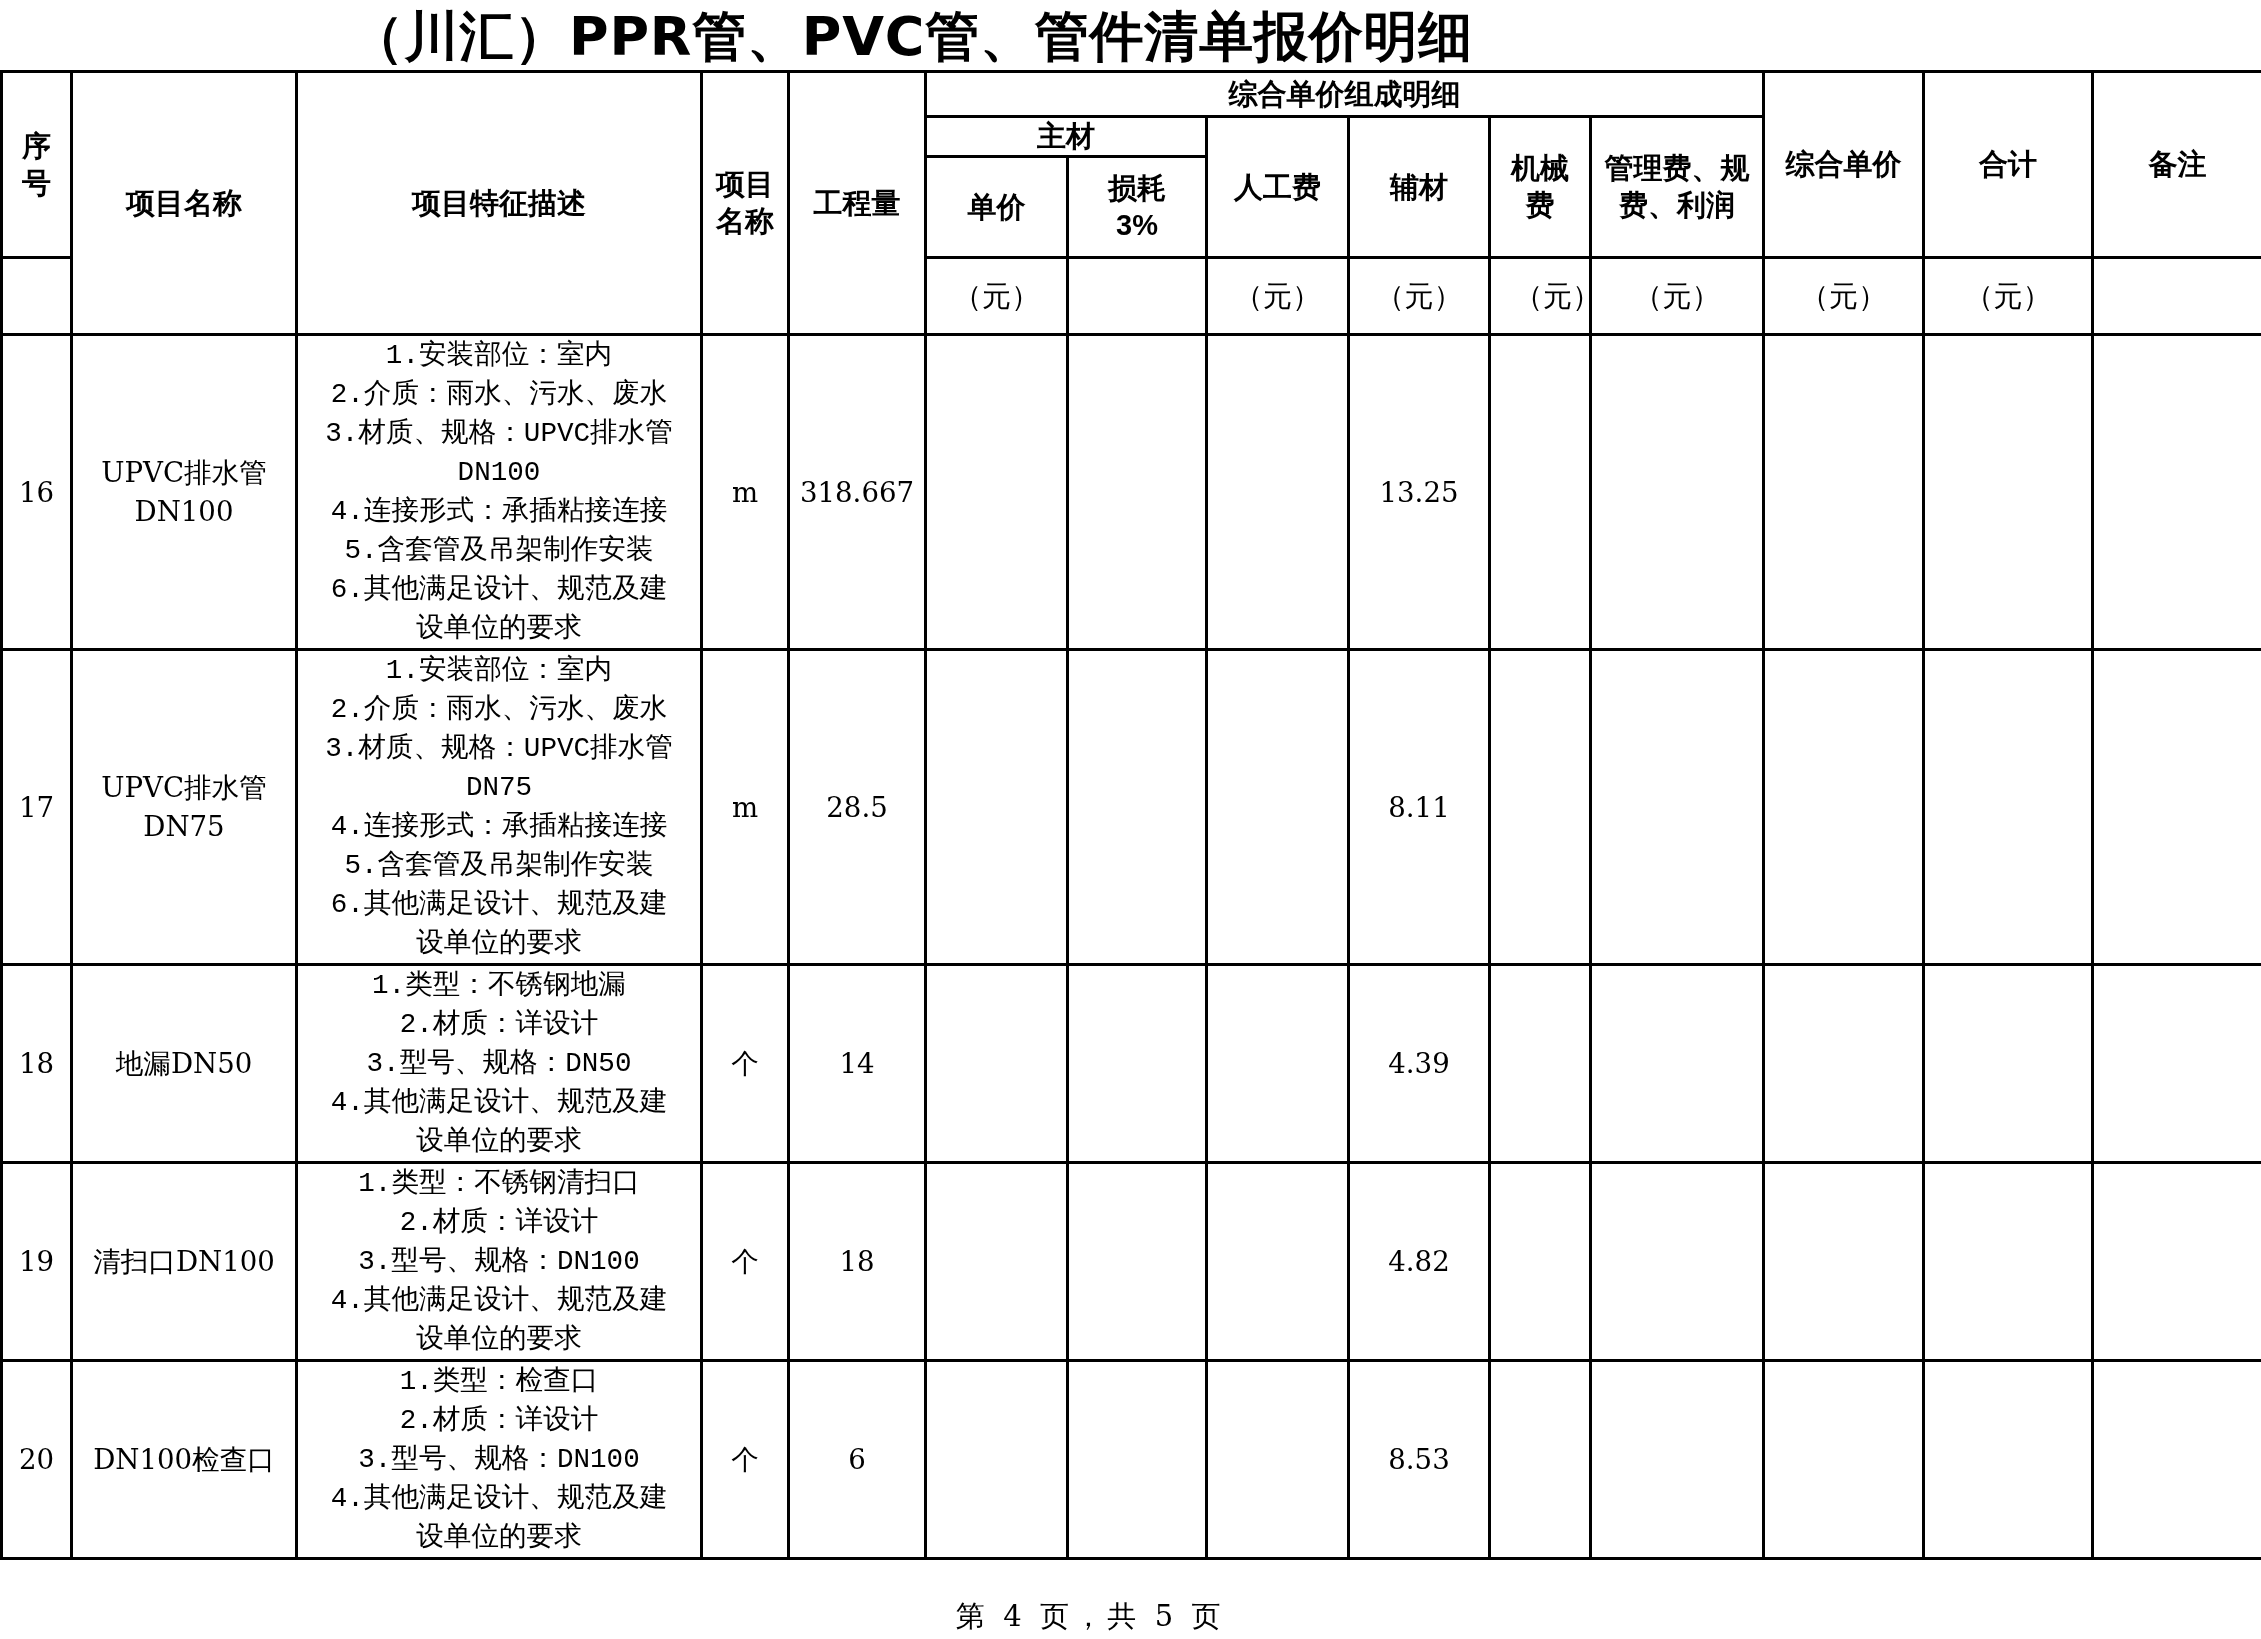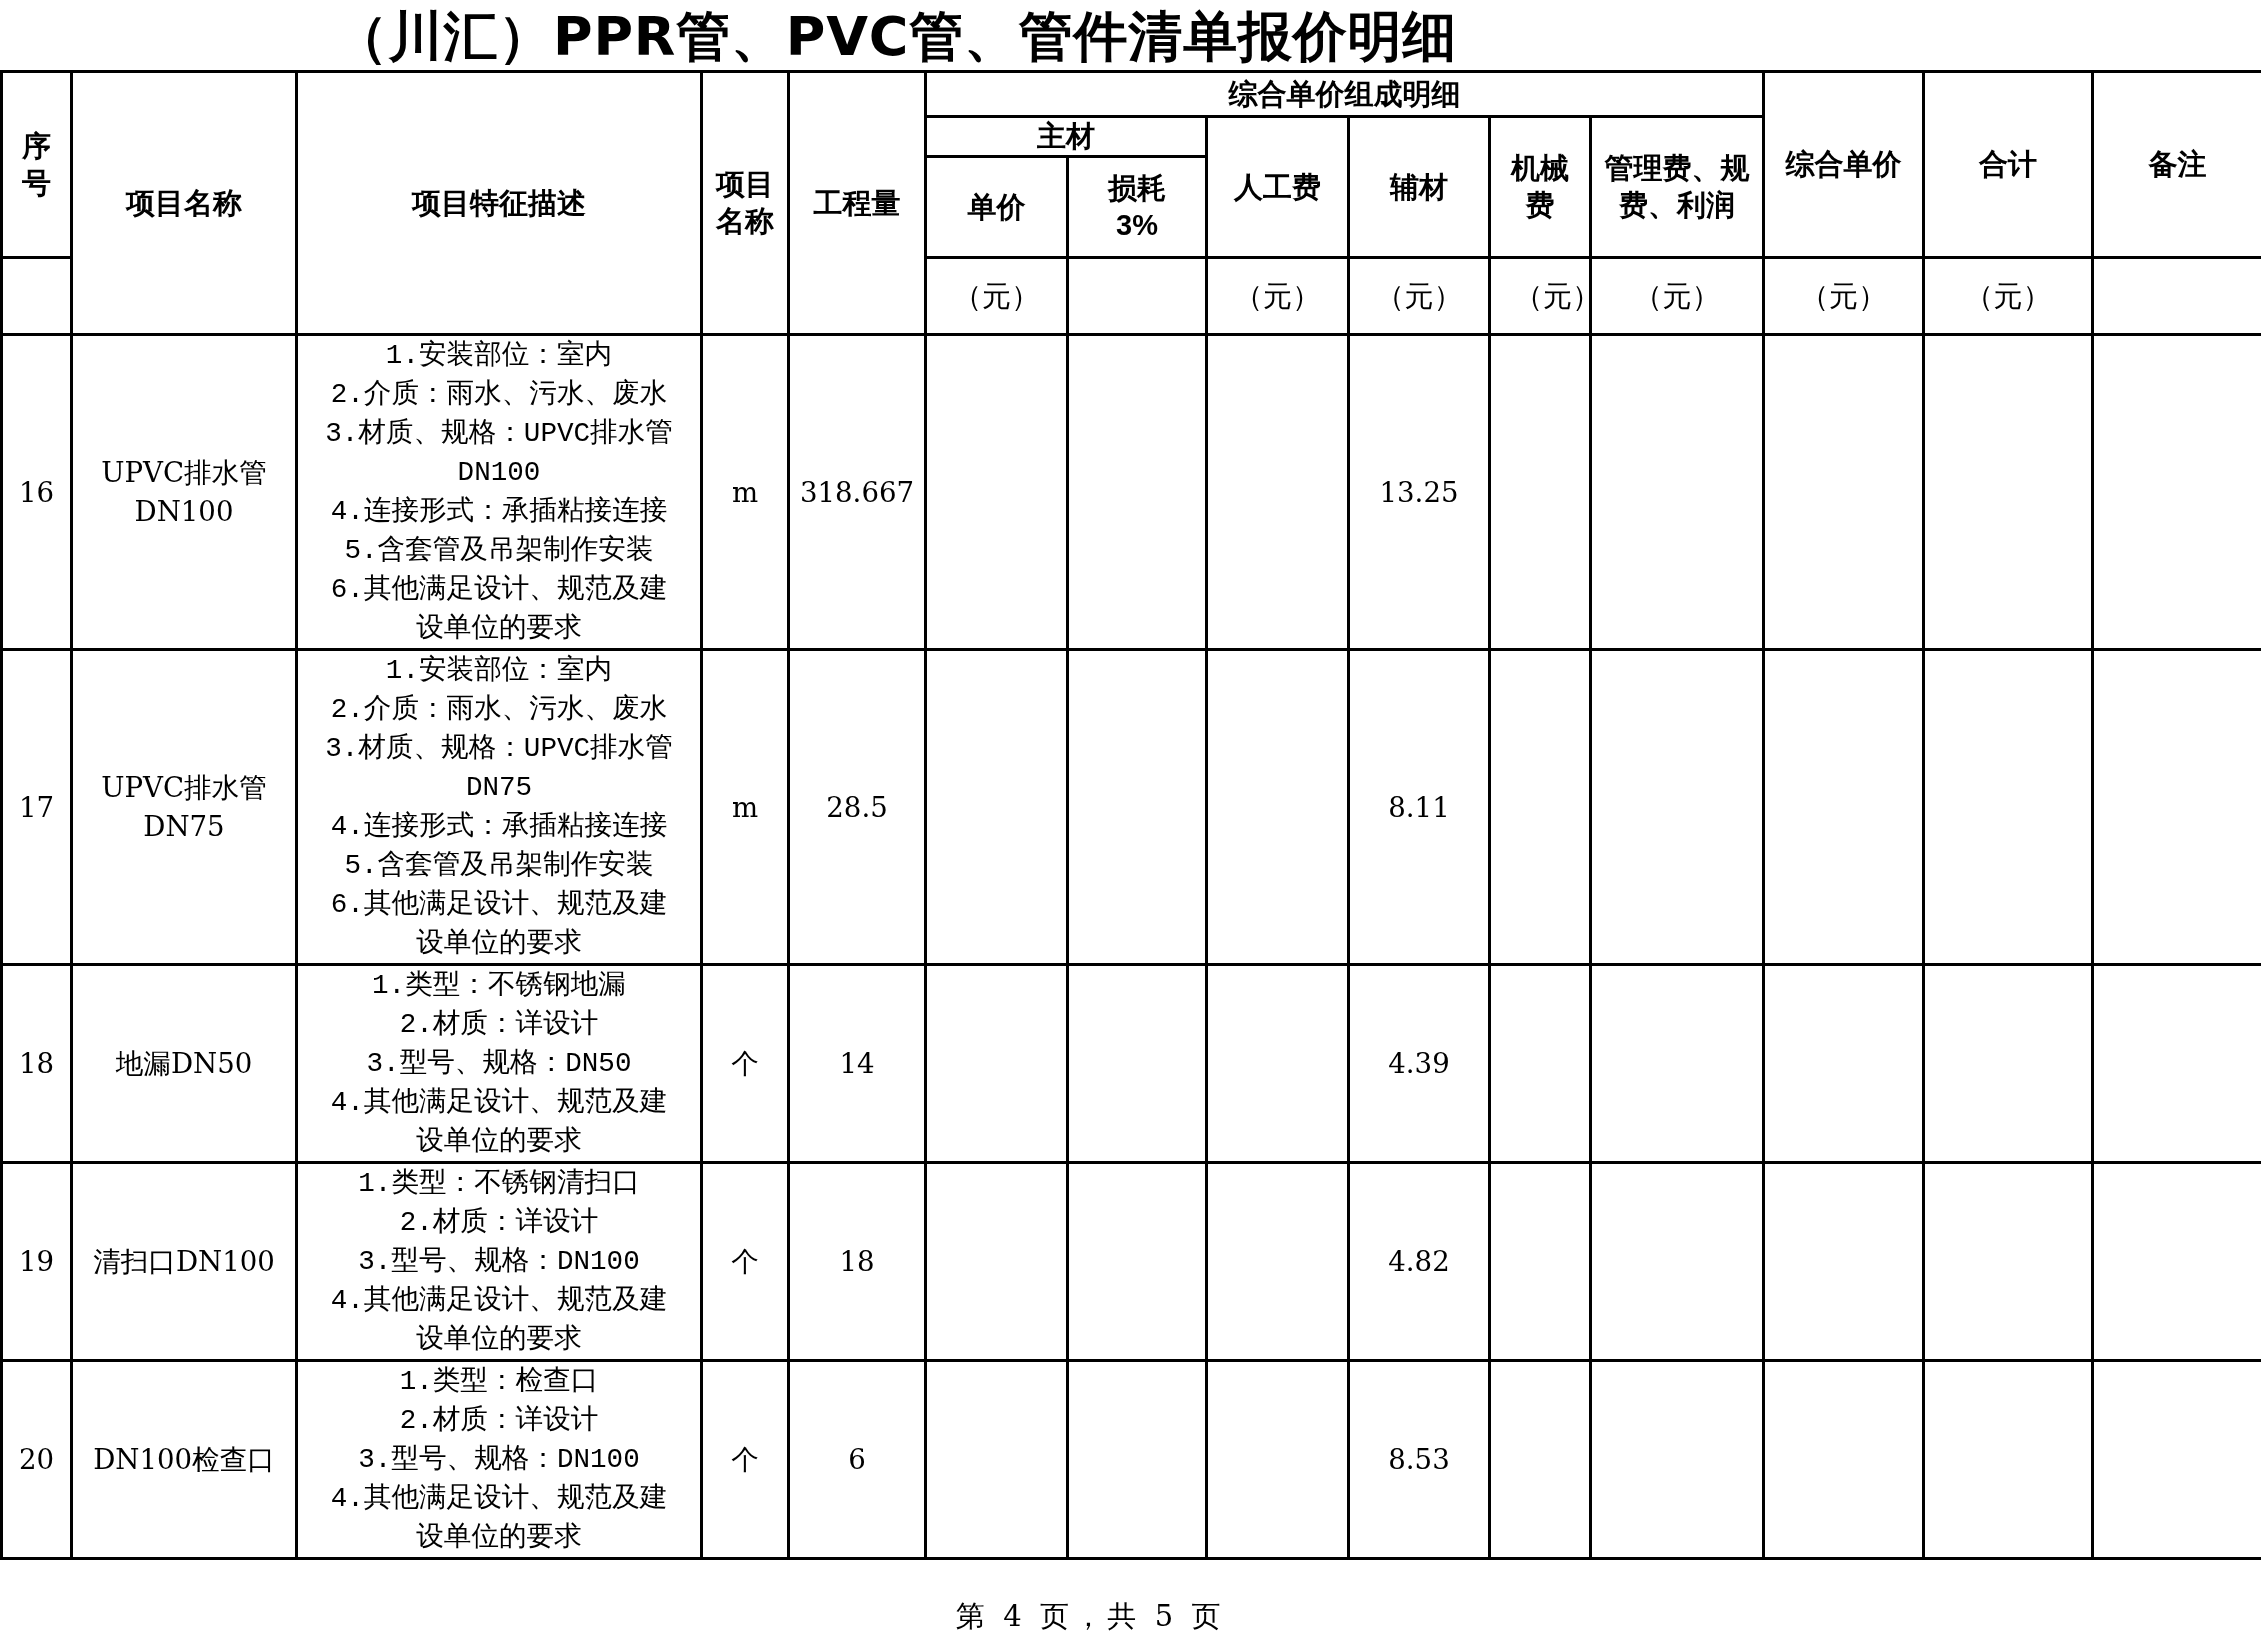--- a/index.html
+++ b/index.html
@@ -1,20 +1,20 @@
 <!DOCTYPE html>
 <html style="font-size:12.3px"><head>
 <meta charset="utf-8">
 <style>
   html, body { margin:0; padding:0; background:#ffffff; }
   body { width:2261px; height:1639px; position:relative; overflow:hidden;
          font-family:"DejaVu Serif","Liberation Serif",serif; color:#000; }
   .title { position:absolute; left:0; top:0; width:1791px; height:70px;
            text-align:center; font-size:54px; line-height:74px; font-weight:bold;
-           font-family:"DejaVu Sans","Liberation Sans",sans-serif; letter-spacing:0.8px; }
+           font-family:"DejaVu Sans","Liberation Sans",sans-serif; letter-spacing:0.8px;padding-left:16px; }
   table.grid { position:absolute; left:0; top:70px; border-collapse:collapse;
                table-layout:fixed; width:2261px; }
   table.grid td, table.grid th { border:3.1px solid #000; padding:0; overflow:hidden;
                vertical-align:middle; text-align:center; }
   th { font-weight:bold; font-family:Liberation Sans, sans-serif;
        font-size:29px; line-height:37px; }
   td { font-size:27.6px; line-height:39px; font-family:"DejaVu Serif","Liberation Serif",serif; }
   td.name { text-align:left; padding-left:6.1px; }
   td.desc { text-align:left; padding-left:4.6px; vertical-align:top; }
   td.desc div { white-space:nowrap;font-family:Liberation Mono, monospace; }

